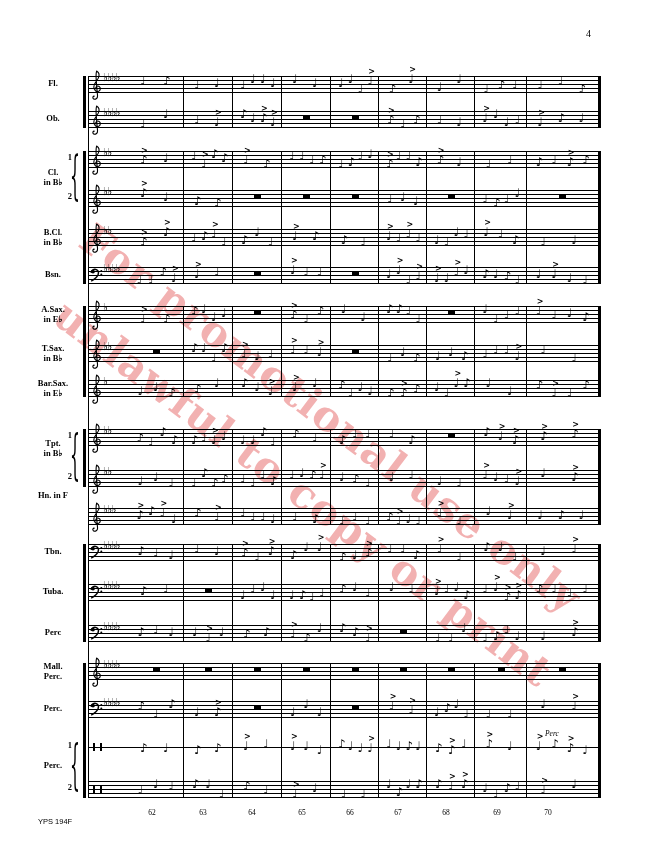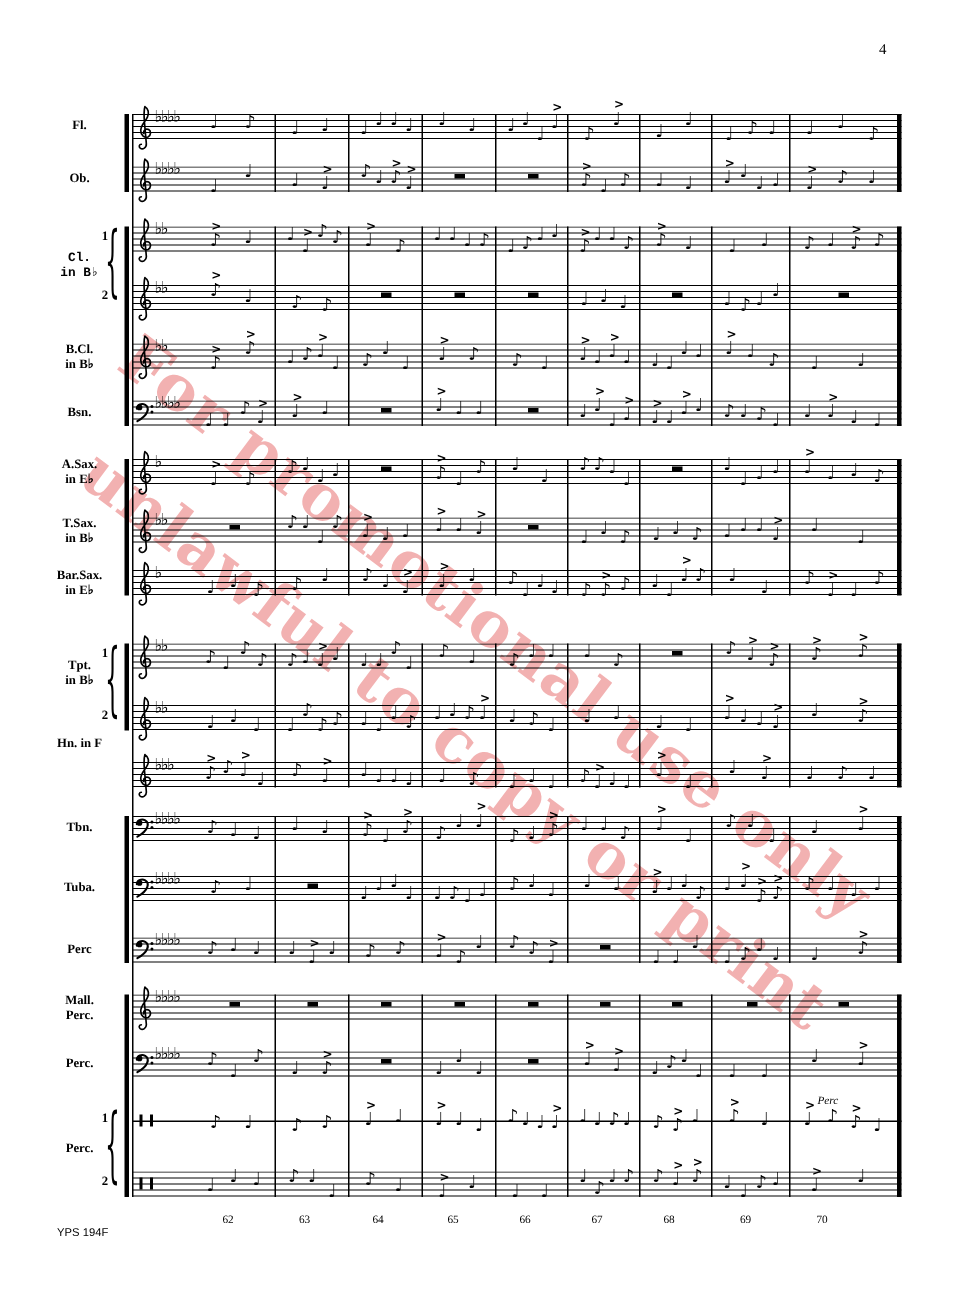--- a/index.html
+++ b/index.html
@@ -781,21 +781,21 @@
         <span class="accent" style="left: 360.9px; top: -8px;">&gt;</span>
         <span class="note" style="left: 372.9px; top: -3px;">♪</span>
         <span class="accent" style="left: 373.9px; top: -10px;">&gt;</span>
         <span class="note" style="left: 394.225px; top: 1px;">♩</span>
         <span class="note" style="left: 404.975px; top: 7px;">♩</span>
         <span class="note" style="left: 415.725px; top: 1px;">♪</span>
         <span class="note" style="left: 426.475px; top: -1px;">♩</span>
         <span class="note" style="left: 452.3px; top: 3px;">♩</span>
         <span class="accent" style="left: 453.3px; top: -4px;">&gt;</span>
         <span class="note" style="left: 483.3px; top: -3px;">♩</span>
-      </div><div class="num" style="top: 782px;">2</div><div class="lbl" style="top: 168px; font-family: Liberation Mono, monospace;">
+      </div><div class="num" style="top: 782px;">2</div><div class="lbl" style="top: 168px;">
         <div>Cl.</div>
         <div>in B♭</div>
       </div><div class="lbl" style="top: 439px;">
         <div>Tpt.</div>
         <div>in B♭</div>
       </div><div class="lbl" style="top: 761px;">
         <div>Perc.</div>
       </div><div class="bracket" style="top: 76px; height: 52px;"></div><div class="bracket" style="top: 151px; height: 133px;"></div><div class="bracket" style="top: 306px; height: 91px;"></div><div class="bracket" style="top: 429px; height: 58px;"></div><div class="bracket" style="top: 544px; height: 98px;"></div><div class="bracket" style="top: 663px; height: 135px;"></div><div class="brace" style="top: 149px; transform: scale(0.6, 2);">{</div><div class="brace" style="top: 427px; transform: scale(0.6, 2.07143);">{</div><div class="brace" style="top: 737px; transform: scale(0.6, 2.10714);">{</div><div class="mnum" style="left: 152px;">62</div><div class="mnum" style="left: 203px;">63</div><div class="mnum" style="left: 252px;">64</div><div class="mnum" style="left: 302px;">65</div><div class="mnum" style="left: 350px;">66</div><div class="mnum" style="left: 398px;">67</div><div class="mnum" style="left: 446px;">68</div><div class="mnum" style="left: 497px;">69</div><div class="mnum" style="left: 548px;">70</div></div>
 
   <div class="solo">Perc</div>

